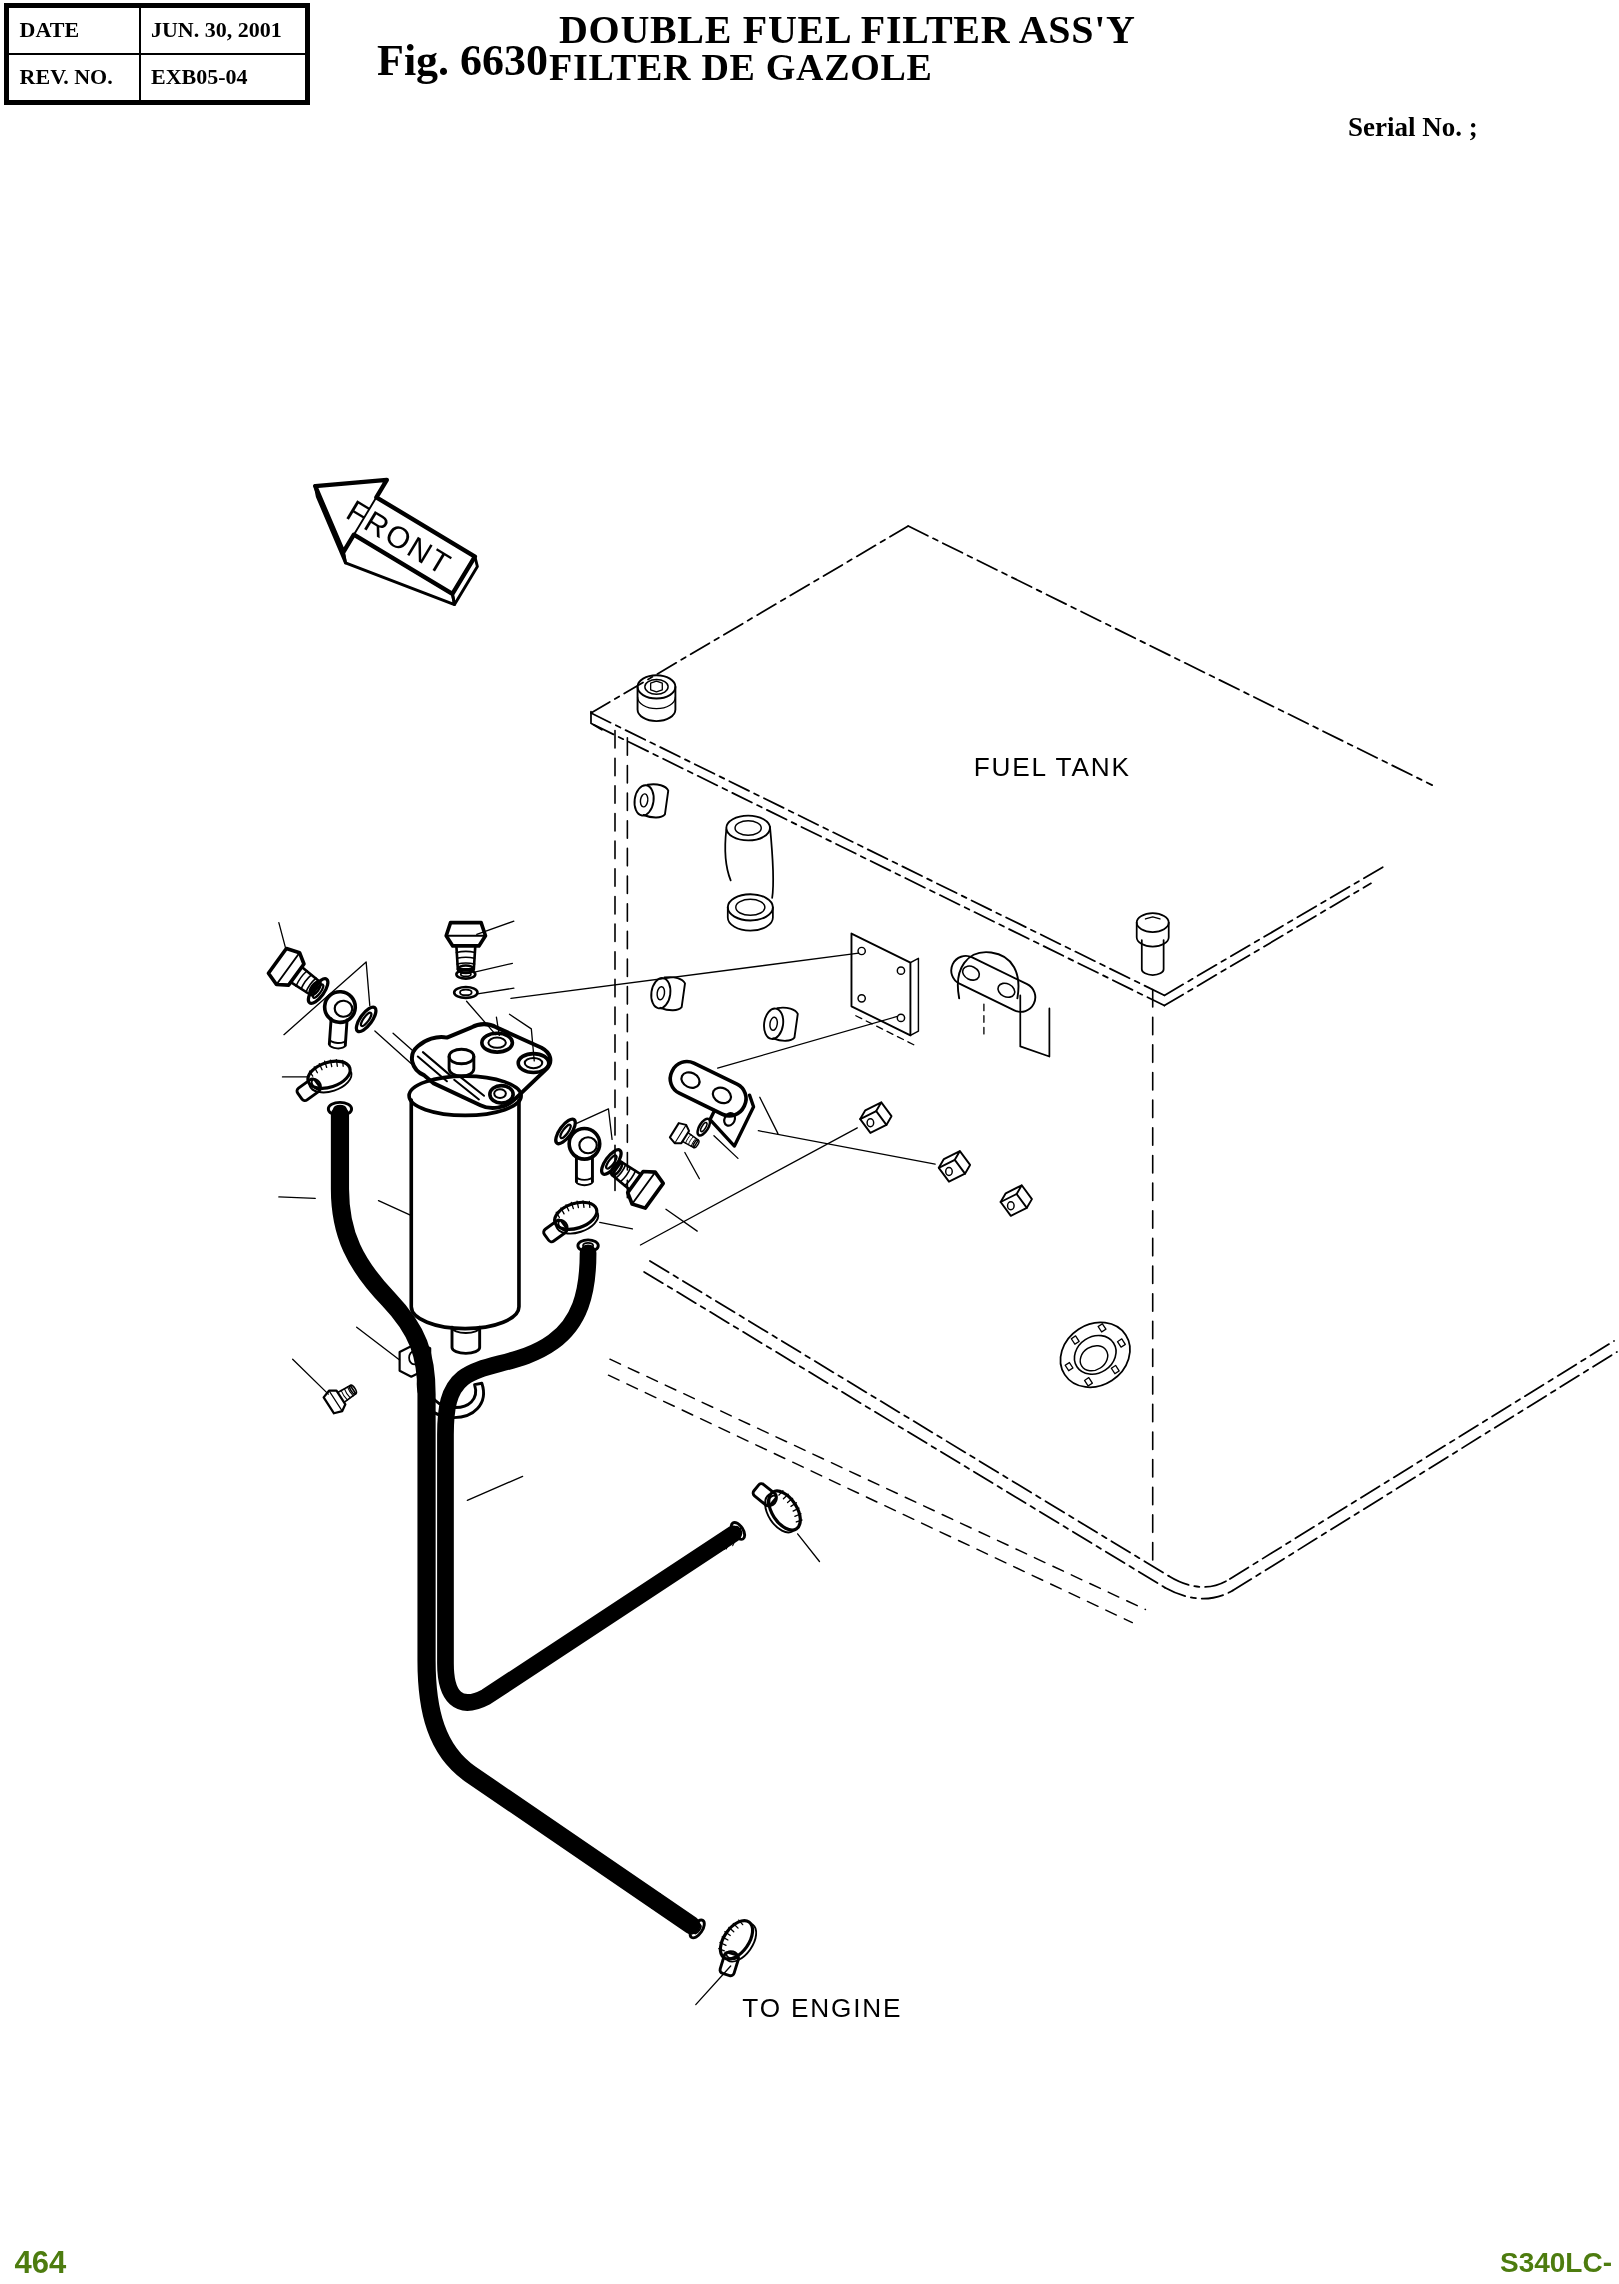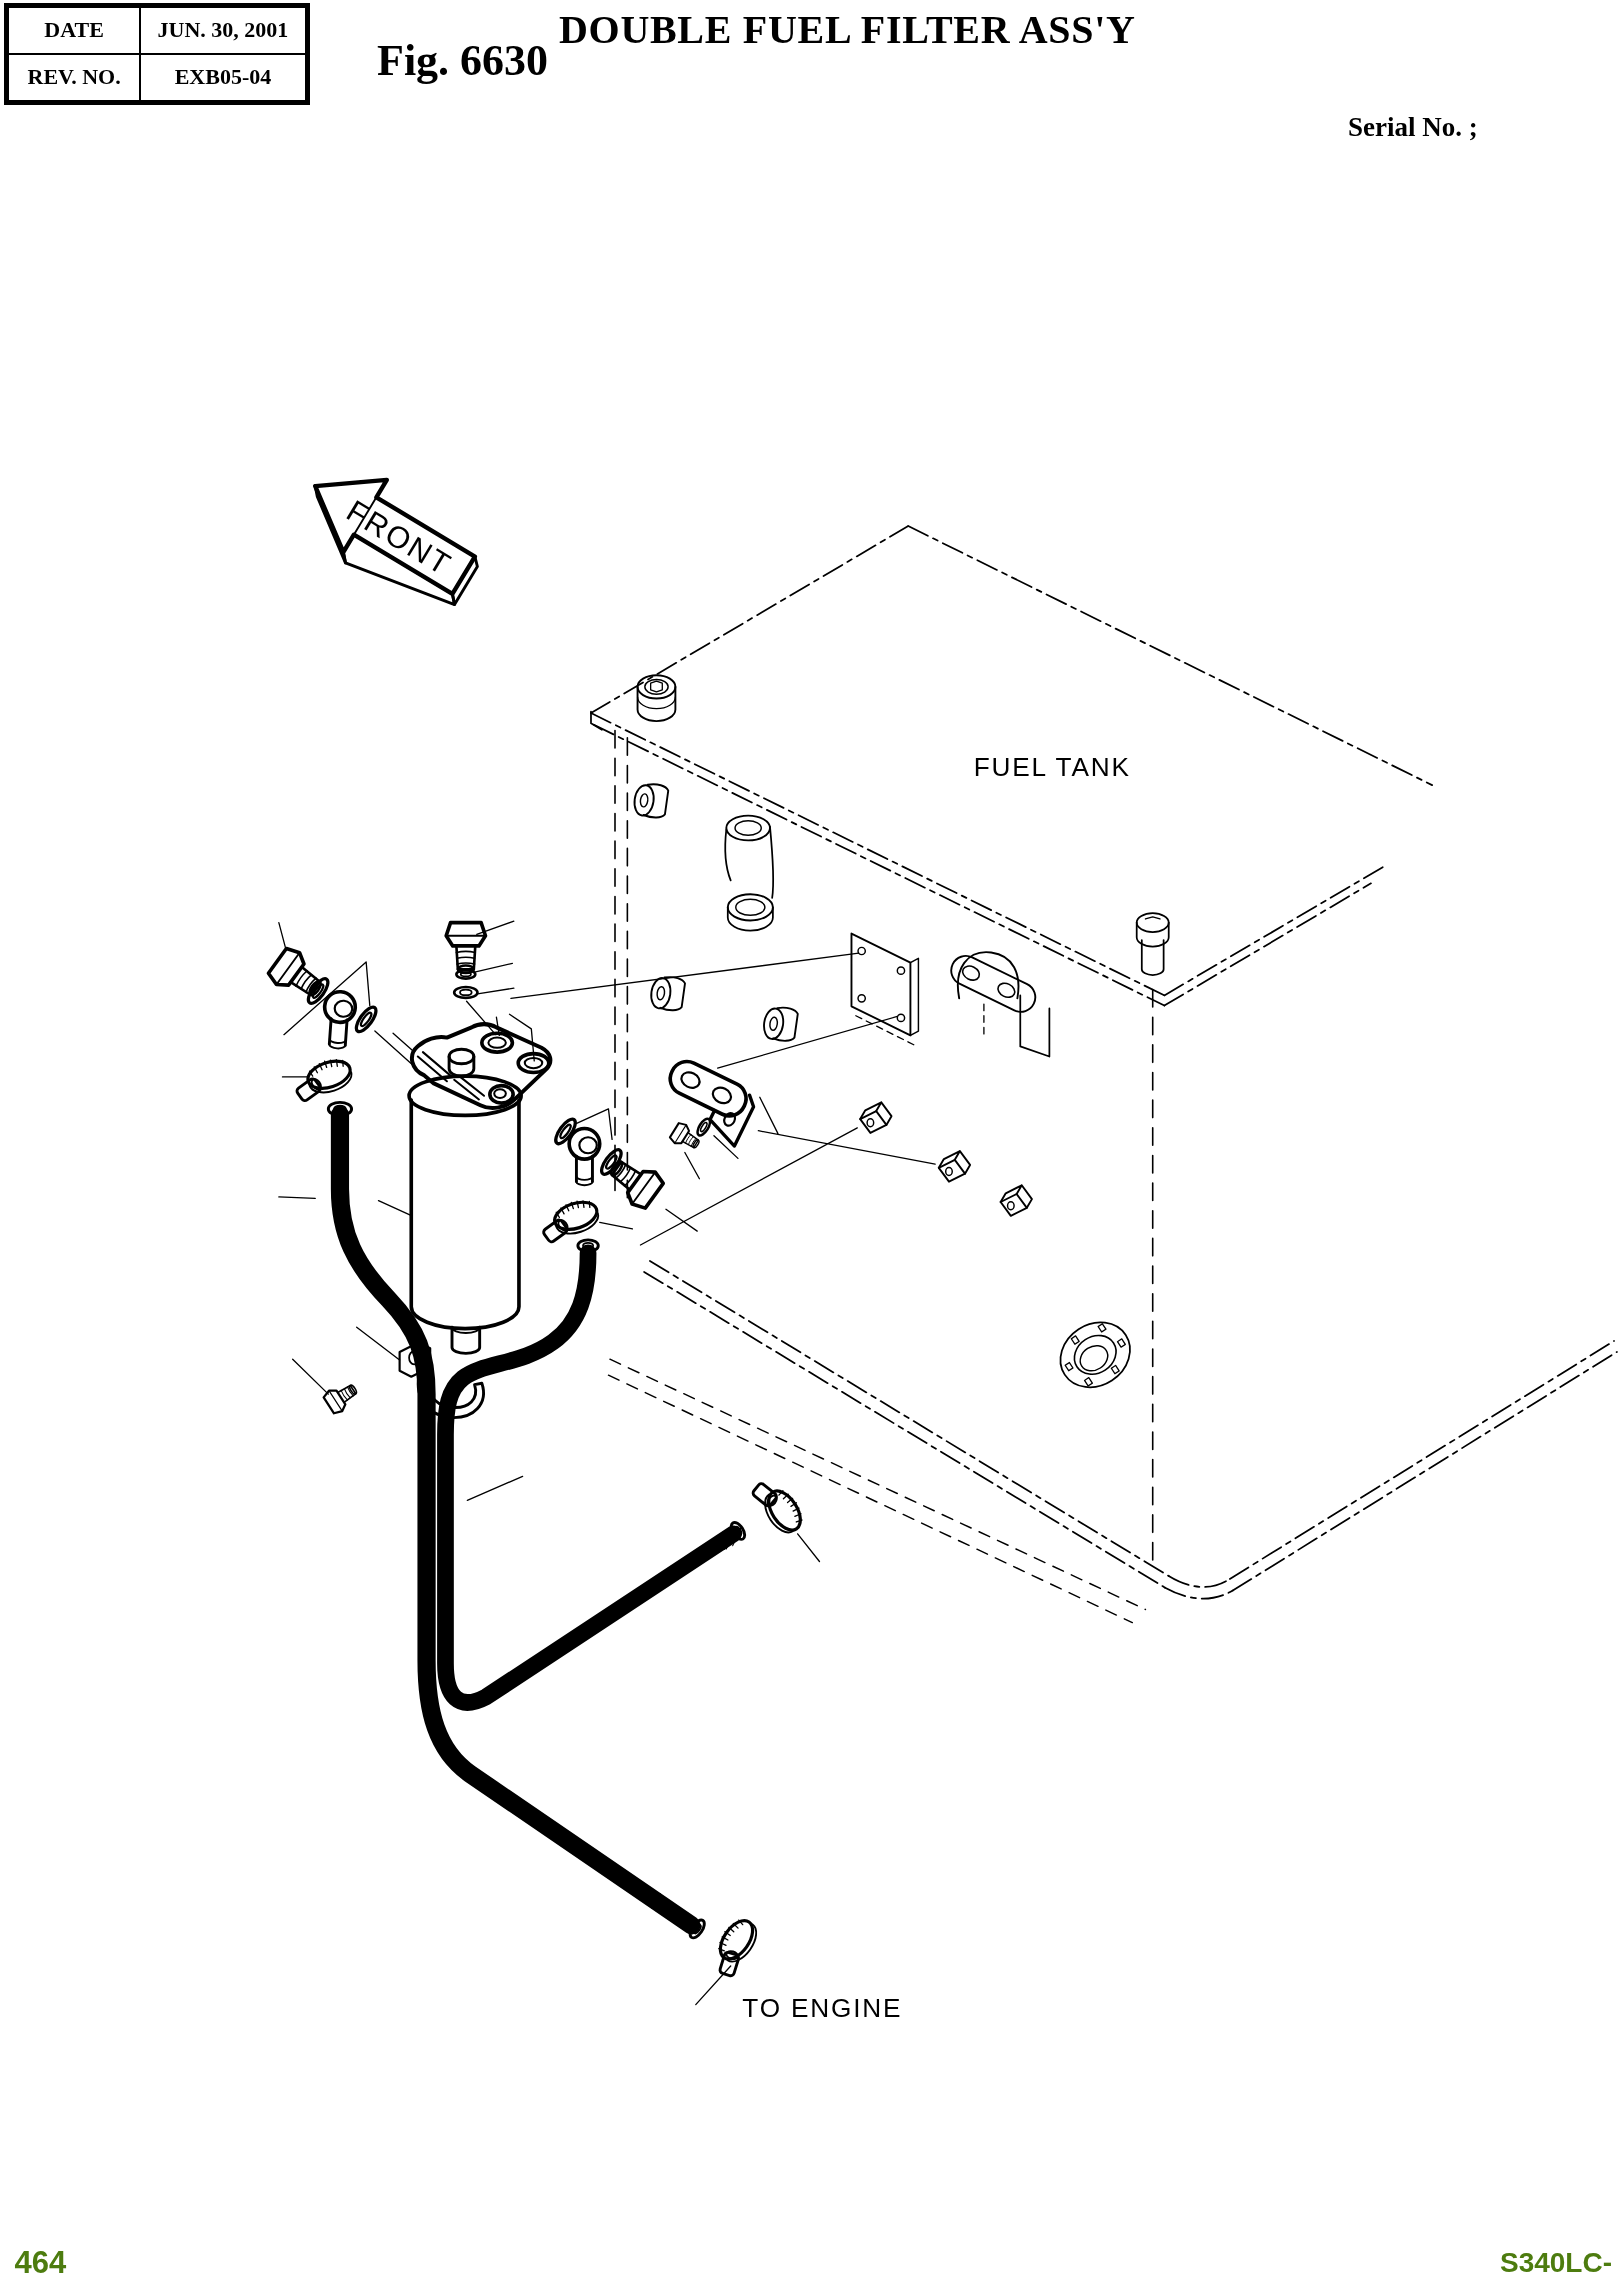--- a/index.html
+++ b/index.html
@@ -2,21 +2,21 @@
 <html style="font-size:11.6px"><head>
 <meta charset="utf-8">
 <style>
   html,body{margin:0;padding:0;background:#e8e8e8}
   .page{position:relative;width:1620px;height:2284px;background:#ffffff;overflow:hidden}
   .abs{position:absolute}
   .serif{font-family:"Liberation Serif",serif;font-weight:bold;color:#000}
   .sans{font-family:"Liberation Sans",sans-serif;color:#4d7c0f}
   .revtable{position:absolute;left:4.4px;top:2.9px;border:5.1px solid #000;border-collapse:collapse;background:#fff}
   .revtable td{border:2.9px solid #000;font-family:"Liberation Serif",serif;font-weight:bold;
-    font-size:22px;text-align:center;vertical-align:middle;padding:0 10.2px;color:#000}
+    font-size:22px;vertical-align:middle;padding:0 10.2px;color:#000}
   .revtable td.c1{width:109px;height:45px}
   .revtable td.c2{width:144px}
   svg .ln{stroke:#000;fill:none;stroke-linecap:round;stroke-linejoin:round}
   svg text{stroke:none;fill:#000}
   .dlabel{font-family:"Liberation Sans",sans-serif;font-size:36px;letter-spacing:2.5px}
   .flabel{font-family:"Liberation Sans",sans-serif;font-size:42px;letter-spacing:3px}
 </style>
 </head>
 <body>
 
@@ -30,20 +30,21 @@
     </tr>
     <tr>
       <td class="c1">REV. NO.</td>
       <td class="c2">EXB05-04</td>
     </tr>
   </tbody>
     </table>
 
   <div class="abs serif" style="left:377px;top:35px;font-size:44px">Fig. 6630</div>
   <div class="abs serif" style="left:559px;top:5.8px;font-size:40px;letter-spacing:0.7px">DOUBLE FUEL FILTER ASS'Y</div>
+  <div class="abs serif" style="left:549px;top:45px;font-size:38px;letter-spacing:0.7px">FILTER DE GAZOLE</div>
   <div class="abs serif" style="left:1348px;top:112px;font-size:27px">Serial No. ;</div>
 
   <div class="abs sans" style="left:14.6px;top:2245px;font-size:31px;font-weight:bold">464</div>
   <div class="abs sans" style="left:1484px;top:2247px;width:128px;text-align:right;font-size:28px;font-weight:bold">S340LC-V</div>
 
   <svg class="abs" style="left:0;top:0" width="1620" height="2284" viewBox="0 0 2226 3139">
 
     <defs>
       <g id="hexbolt">
         <path class="ln" d="M-16,-21 L2,-27 L16,-18 L16,18 L2,27 L-16,21 Z" fill="#fff" stroke-width="5"></path>

